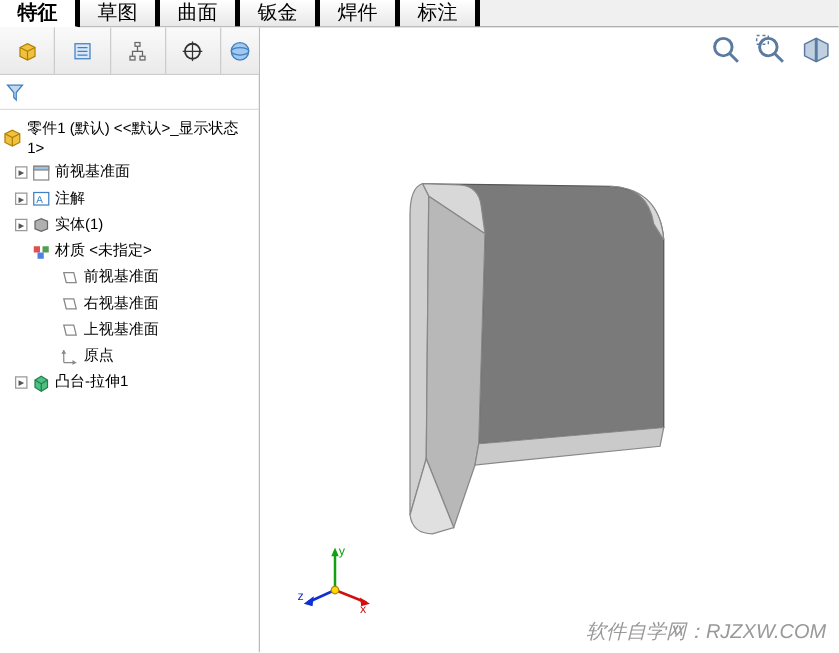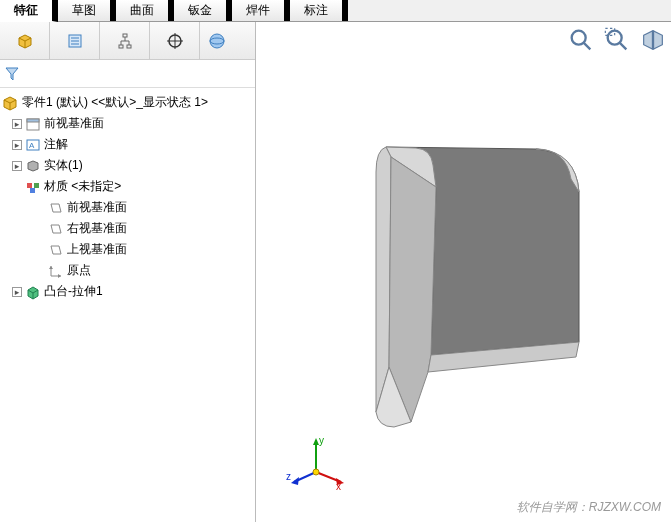--- a/index.html
+++ b/index.html
@@ -1,23 +1,23 @@
 <!DOCTYPE html>
 <html><head>
 <meta charset="utf-8">
 <style>
 * { margin: 0; padding: 0; box-sizing: border-box; font-family: "Microsoft YaHei", Arial, sans-serif; }
 body { width: 671px; height: 522px; background: #fff; position: relative; overflow: hidden; }
 
 .top-tabs { display: flex; height: 22px; border-bottom: 1px solid #999; background: #f0f0f0; }
-.top-tab { padding: 2px 14px; font-size: 12px; border-right: 6px solid #000000; background: linear-gradient(#fff,#e8e8e8); cursor: pointer; display: flex; align-items: center; }
+.top-tab { padding: 2px 14px; font-size: 16px; border-right: 4px solid #000000; background: linear-gradient(#fff,#e8e8e8); cursor: pointer; display: flex; align-items: center; }
 .top-tab.active { background: #fff; border-bottom: 1px solid #fff; margin-bottom: -1px; font-weight: bold; }
 
 .main { display: flex; height: calc(100% - 22px); }
-.left-panel { width: 256px; background: #fff; border-right: 1px solid #bbb; display: flex; flex-direction: column; }
+.left-panel { width: 208px; background: #fff; border-right: 1px solid #bbb; display: flex; flex-direction: column; }
 .panel-toolbar { height: 38px; display: flex; border-bottom: 1px solid #ccc; background: linear-gradient(#fafafa,#eaeaea); }
 .tb-btn { width: 50px; display: flex; align-items: center; justify-content: center; border-right: 1px solid #ccc; }
 .tb-btn.partial { width: 34px; border-right: none; overflow: hidden; }
 
 .filter-row { height: 28px; border-bottom: 1px solid #ddd; display: flex; align-items: center; padding-left: 4px; }
 .funnel { width: 16px; height: 16px; }
 
 .tree { flex: 1; overflow: auto; font-size: 12px; padding: 4px 0; }
 .tree-root { display: flex; align-items: center; padding: 2px 2px; gap: 4px; }
 .tree-item { display: flex; align-items: center; padding: 2px 0 2px 12px; gap: 3px; white-space: nowrap; }
@@ -28,21 +28,21 @@
 
 .viewport { flex: 1; position: relative; background: #fff; }
 .view-tools { position: absolute; top: 4px; right: 4px; display: flex; gap: 8px; }
 .view-tool { width: 28px; height: 28px; display: flex; align-items: center; justify-content: center; cursor: pointer; }
 
 .model3d { position: absolute; left: 60px; top: 110px; width: 280px; height: 300px; }
 .triad { position: absolute; left: 30px; bottom: 30px; width: 60px; height: 60px; }
 .triad line { stroke-width: 2; }
 .triad text { font-size: 10px; }
 
-.watermark { position: absolute; right: 10px; bottom: 6px; font-size: 12px; color: #999; font-style: italic; }
+.watermark { position: absolute; right: 10px; bottom: 6px; font-size: 16px; color: #999; font-style: italic; }
 </style>
 </head>
 <body>
 
 <div class="top-tabs">
   <div class="top-tab active">特征</div>
   <div class="top-tab">草图</div>
   <div class="top-tab">曲面</div>
   <div class="top-tab">钣金</div>
   <div class="top-tab">焊件</div>

